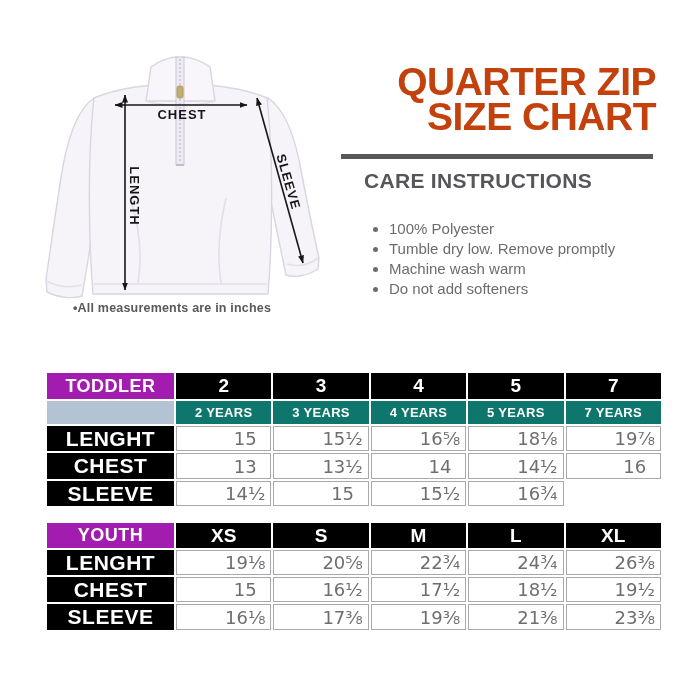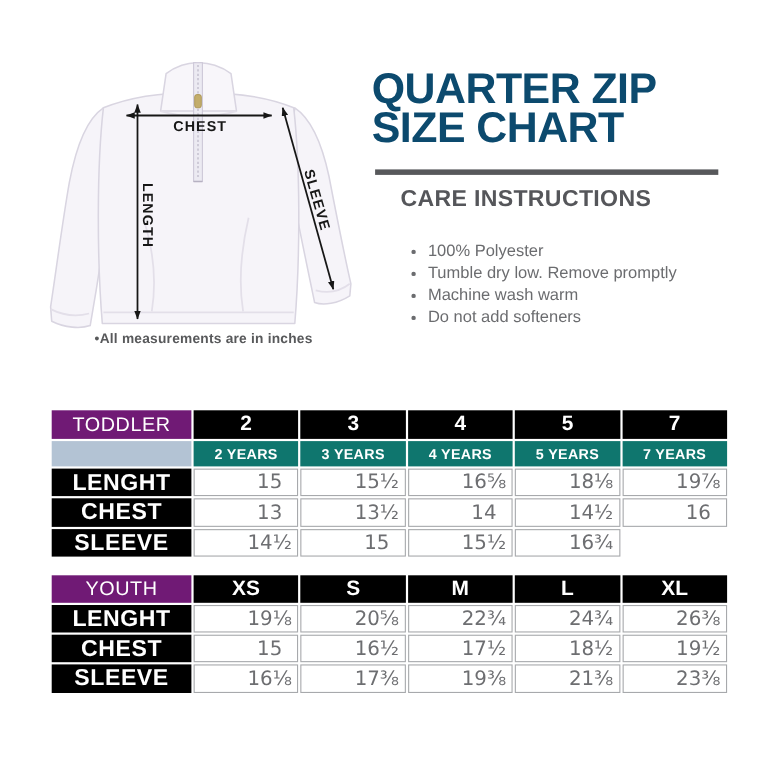--- a/index.html
+++ b/index.html
@@ -2,40 +2,40 @@
 <html><head>
 <meta charset="utf-8">
 <style>
   html,body{margin:0;padding:0;background:#fff;}
   .canvas{position:relative;width:700px;height:700px;background:#ffffff;overflow:hidden;
           font-family:"Liberation Sans",sans-serif;}
 
   
   .jacket-svg{position:absolute;left:30px;top:48px;width:300px;height:265px;}
   .measure-note{position:absolute;left:73px;top:301px;font-size:12.5px;font-weight:bold;
-                color:#58595b;letter-spacing:.2px;margin-left:13px;}
+                color:#58595b;letter-spacing:.2px;}
 
   
-  .title-block{position:absolute;left:338px;top:64px;width:318px;text-align:left;
-               font-weight:bold;font-size:39px;line-height:35px;color:#0c4a6e;
+  .title-block{position:absolute;left:338px;top:64px;width:318px;text-align:right;
+               font-weight:bold;font-size:39px;line-height:35px;color:#c2410c;
                letter-spacing:-0.5px;white-space:nowrap;}
   .title-rule{position:absolute;left:341px;top:154px;width:312px;height:5px;background:#57585b;}
   .care-title{position:absolute;left:364px;top:169px;font-size:21px;font-weight:bold;
               color:#55565a;letter-spacing:.3px;}
   .care-list{position:absolute;left:376px;top:219px;margin:0;padding-left:13px;
              color:#6b6c6f;font-size:15px;}
   .care-list li{line-height:20px;margin:0;}
 
   
   .size-table{position:absolute;left:47px;display:grid;
               grid-template-columns:127px repeat(5,95.4px);gap:2px;}
   .t-toddler{top:373px;grid-template-rows:26px 23px 25px 26px 25px;}
   .t-youth{top:523px;grid-template-rows:25px 25px 25px 26px;border-radius:13px;}
   .c{display:flex;align-items:center;justify-content:center;}
-  .group{background:#701a75;color:#ffffff;font-weight:normal;font-size:18px;letter-spacing:.5px;}
+  .group{background:#a21caf;color:#ffffff;font-weight:bold;font-size:18px;letter-spacing:.5px;}
   .blank{background:#b3c3d4;}
   .size{background:#000000;color:#ffffff;font-weight:bold;font-size:19px;}
   .sub{background:#0f766e;color:#ffffff;font-weight:bold;font-size:13px;letter-spacing:.3px;}
   .rowlabel{background:#000000;color:#ffffff;font-weight:bold;font-size:21px;letter-spacing:.5px;}
   .val{background:#ffffff;border:1px solid #a7a9ac;color:#6d6e71;font-size:18px;
        font-family:"DejaVu Sans","Liberation Sans",sans-serif;padding-left:43px;}
 </style>
 </head>
 <body>
 

